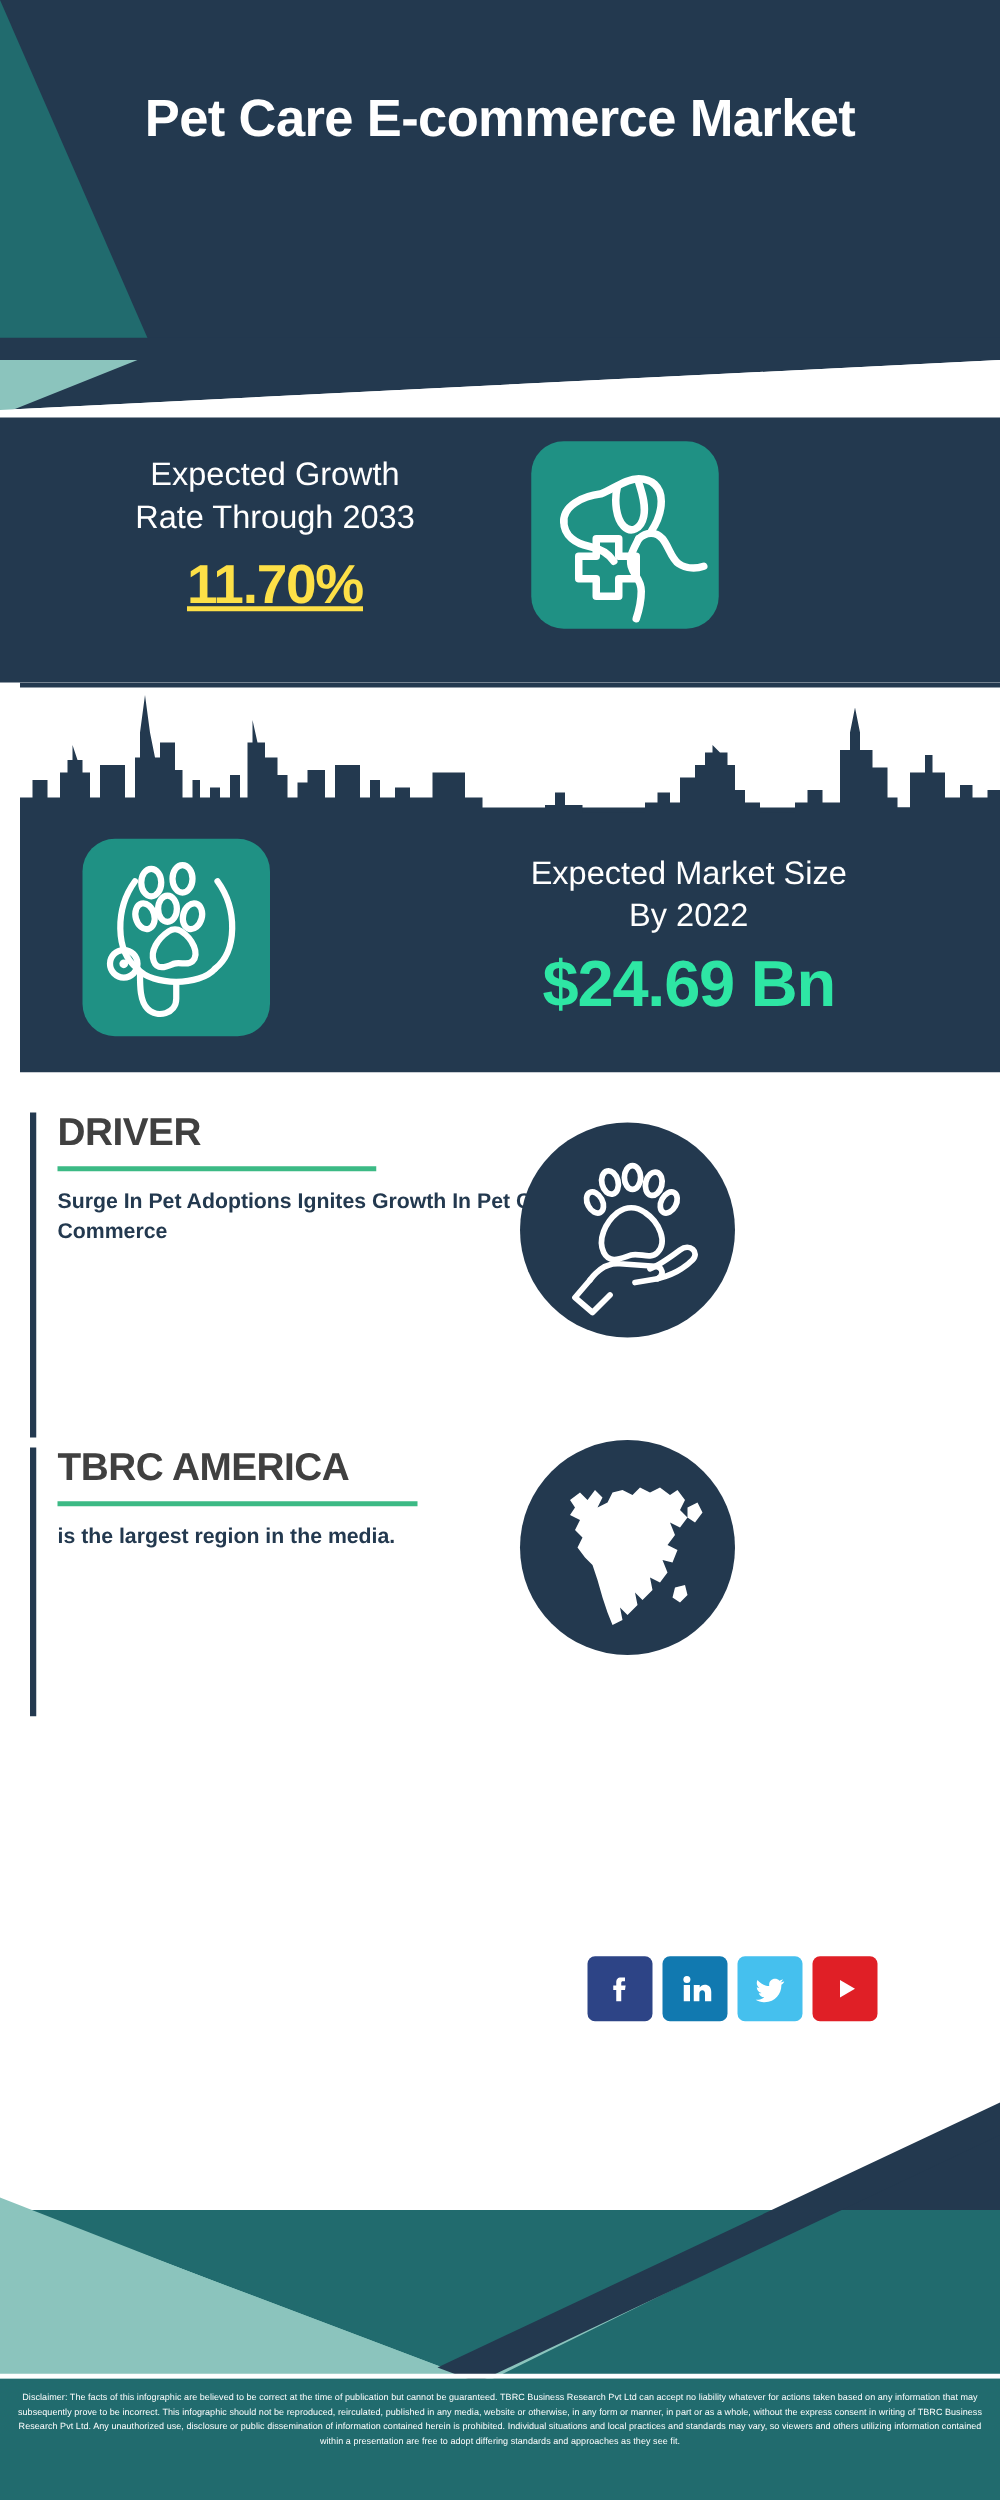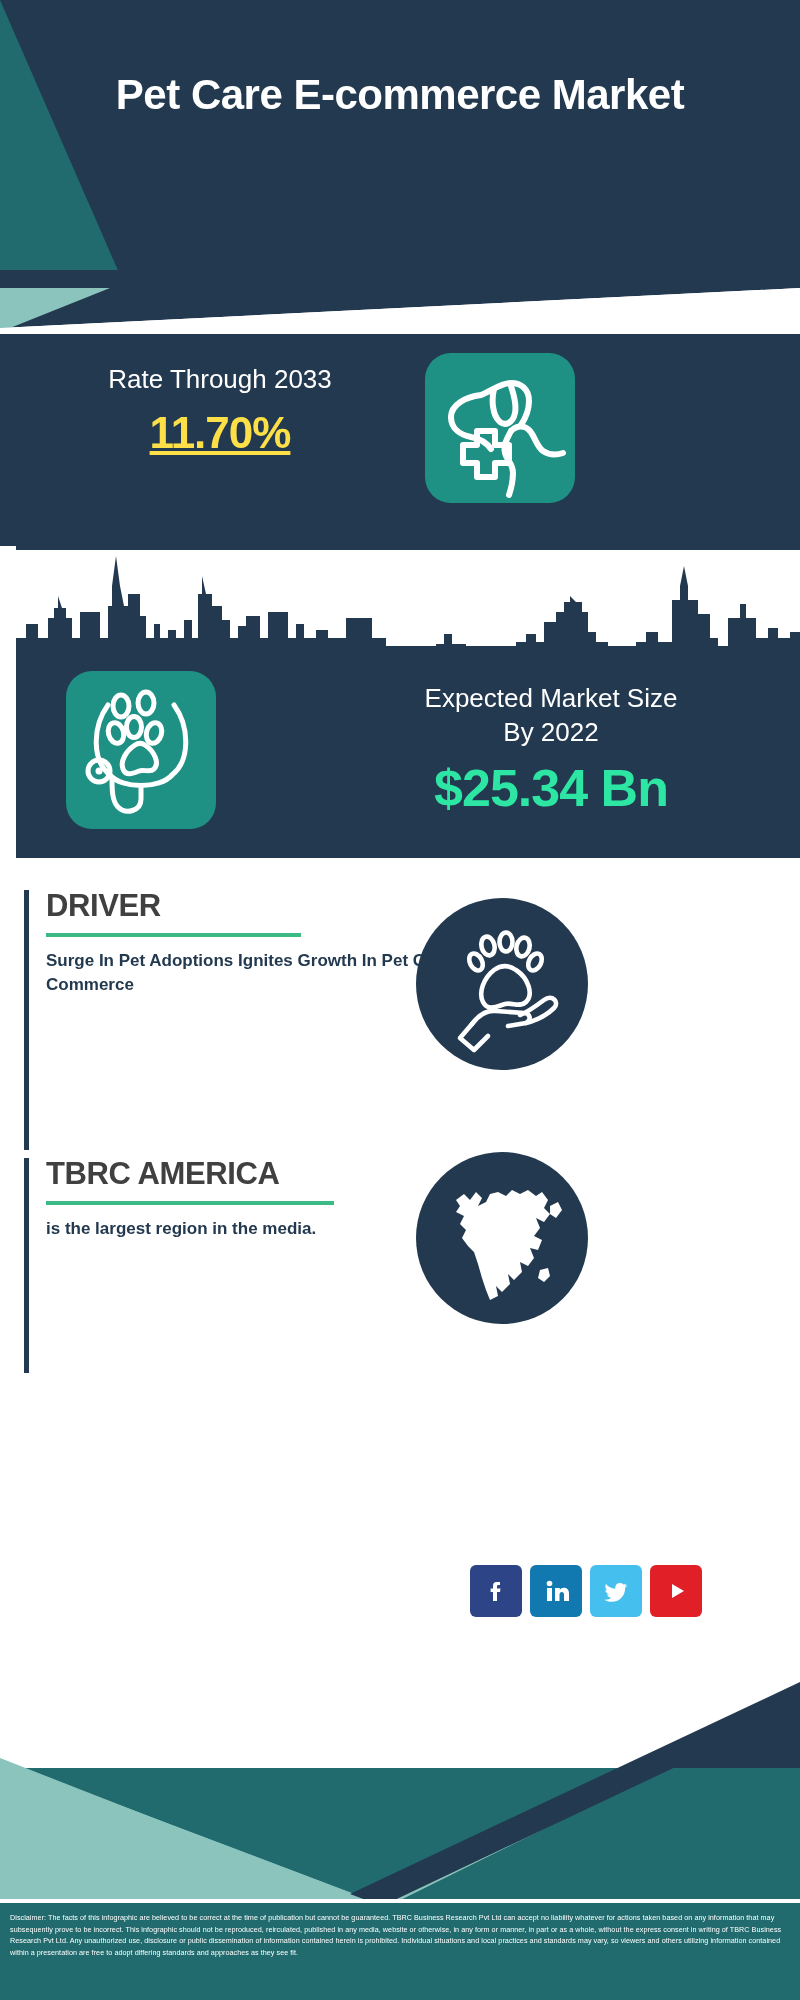--- a/index.html
+++ b/index.html
@@ -116,21 +116,21 @@
   }
   .sc-fb { background:#2d4486; }
   .sc-li { background:#1179b0; }
   .sc-tw { background:#45c0ee; }
   .sc-yt { background:#e01f26; }
   .social svg { display:block; }
 
   .disclaimer {
     position:absolute; left:0; top:1903px; width:800px; height:97px;
     background:#216b6e; color:#ffffff;
-    font-size:7.2px; line-height:1.62; 
+    font-size:7.2px; line-height:1.62; text-align:center;
     padding:9px 10px 0 10px; letter-spacing:0.05px;
   }
   .disclaimer-top-line {
     position:absolute; left:0; top:1899px; width:800px; height:4px; background:#ffffff;
   }
 </style>
 </head>
 <body>
 
 <div class="page">
@@ -143,20 +143,21 @@
   </div>
 
   <svg class="header-wedge" viewBox="0 0 800 70" preserveAspectRatio="none">
     <polygon points="0,0 800,0 800,18 0,58" fill="#23394f"></polygon>
     <polygon points="0,18 110,18 0,62" fill="#8bc4bd"></polygon>
     <polygon points="0,58 800,18 800,70 0,70" fill="#ffffff"></polygon>
   </svg>
 
   <div class="growth">
     <div class="growth-text">
+      <div class="growth-label">Expected Growth</div>
       <div class="growth-label">Rate Through 2033</div>
       <div class="growth-value">11.70%</div>
     </div>
 
     <div class="icon-tile tile-dog">
       <svg width="150" height="150" viewBox="0 0 150 150">
         <g fill="none" stroke="#ffffff" stroke-width="6" stroke-linecap="round" stroke-linejoin="round">
 
           <path d="M26 64 C26 52 40 44 56 42 C66 38 76 30 86 30
                    C96 30 104 36 104 48 C104 58 100 66 96 72"></path>
@@ -224,21 +225,21 @@
 
           <path d="M69 74 C60 80 54 90 57 98 C60 106 68 102 73 100
                    C78 98 84 102 88 98 C94 92 88 80 79 74 C76 72 72 72 69 74 Z"></path>
         </g>
       </svg>
     </div>
 
     <div class="size-text">
       <div class="size-label">Expected Market Size</div>
       <div class="size-label">By 2022</div>
-      <div class="size-value">$25.34 Bn</div>
+      <div class="size-value">$24.69 Bn</div>
     </div>
   </div>
 
   <div class="cards">
 
     <div class="card card-driver">
       <div class="card-bar"></div>
       <div class="card-body">
         <div class="card-title">DRIVER</div>
         <div class="card-rule"></div>

